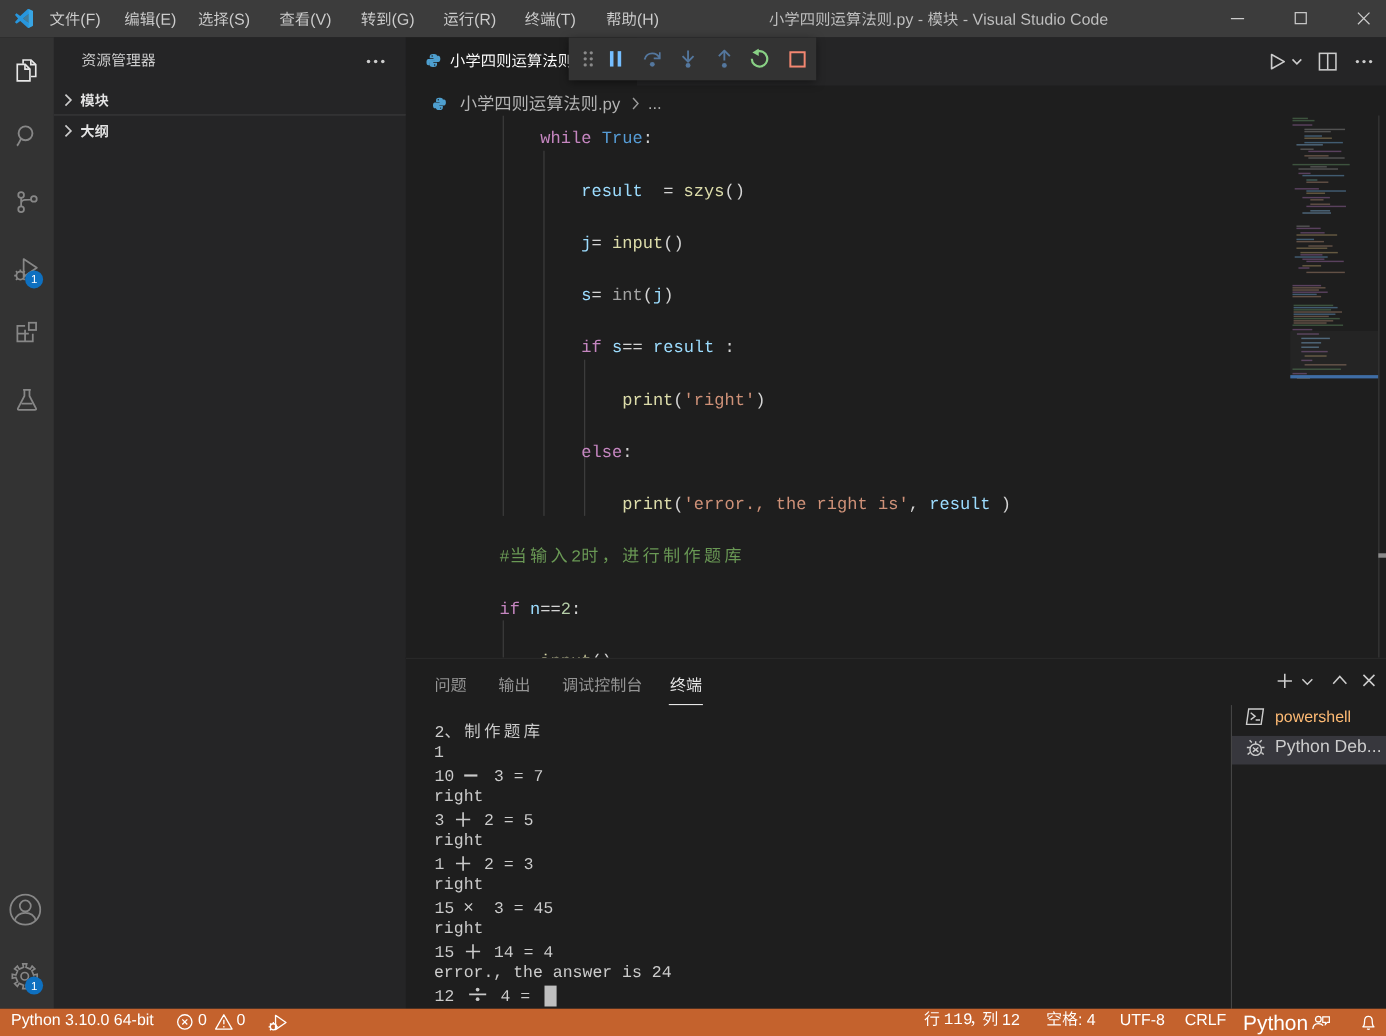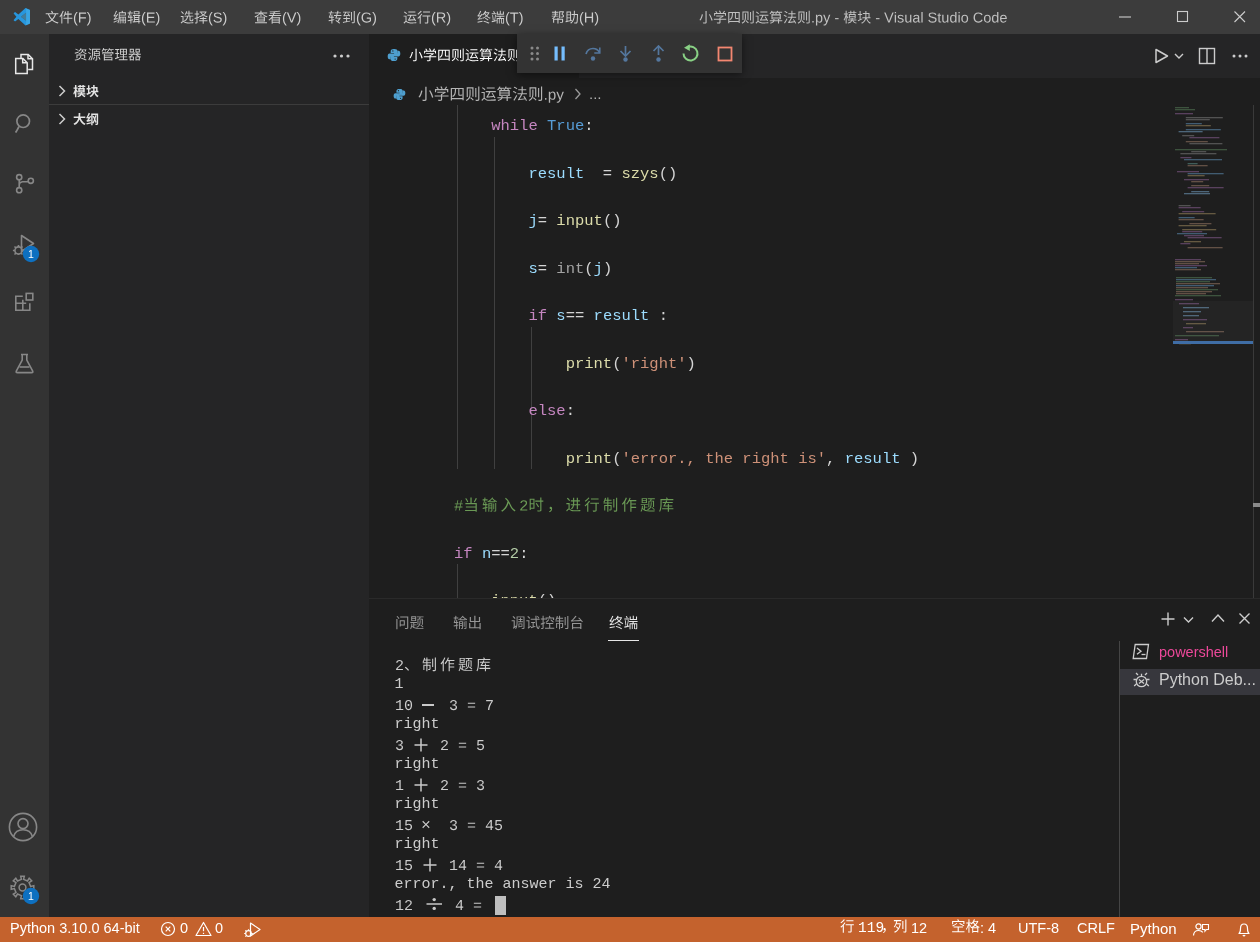--- a/index.html
+++ b/index.html
@@ -687,21 +687,21 @@
 <div style="position:absolute;left:494.5px;top:896px;width:11px;height:18.5px;background:#bfbfbf;"></div>
 <div style="position:absolute;left:1119px;top:641px;width:1px;height:276px;background:#454545;"></div>
 <div style="position:absolute;left:1120px;top:669px;width:140px;height:26px;background:#37373d;"></div>
 <svg style="position:absolute;left:1132px;top:643px;" width="20" height="19" viewBox="0 0 20 19">
     <g fill="none" stroke="#cccccc" stroke-width="1.3">
 <path d="M3.2 1.5 h13.3 l-2.0 14 H1.2 Z"></path>
 <path d="M5 5 L9 8.2 L5 11.2"></path>
       <path d="M9.5 11.5 h4"></path>
 </g>
   </svg>
-<div style="position:absolute;left:1159px;top:644px;font-family:'Liberation Sans';font-size:14.5px;color:#ec4899">powershell</div>
+<div style="position:absolute;left:1159px;top:644px;font-family:'Liberation Sans';font-size:14.5px;color:#fdba74">powershell</div>
 <svg style="position:absolute;left:1132px;top:671px;" width="19" height="19" viewBox="0 0 19 19">
     <g fill="none" stroke="#cccccc" stroke-width="1.3">
 <circle cx="9.5" cy="10.5" r="5.2"></circle>
 <path d="M9.5 5.3 V2.8 M6 4 L4 2 M13 4 L15 2 M4.3 8.5 H1.5 M14.7 8.5 H17.5 M4.3 13 L2.2 15 M14.7 13 L16.8 15"></path>
 <path d="M7 8.5 L12 12.5 M12 8.5 L7 12.5"></path>
 </g>
   </svg>
 <div style="position:absolute;left:1159px;top:671px;font-family:'Liberation Sans';font-size:16px;color:#cccccc">Python Deb...</div>
 <div style="position:absolute;left:0px;top:917px;width:1260px;height:25px;background:#c4622d;"></div>
 <div style="position:absolute;left:10px;top:920px;font-family:'Liberation Sans';font-size:14.5px;color:#ffffff">Python 3.10.0 64-bit</div>
@@ -746,21 +746,21 @@
 <div style="position:absolute;left:911px;top:920px;font-family:'Liberation Sans';font-size:14.5px;color:#ffffff">12</div>
 <svg style="position:absolute;left:951px;top:917.0px;overflow:visible" width="29" height="19">
     <g fill="#ffffff" transform="translate(0,14.5)">
       <use href="#gN7a7a" transform="translate(0.0,0) scale(0.014500,-0.014500)"></use>
       <use href="#gN683c" transform="translate(14.5,0) scale(0.014500,-0.014500)"></use>
     </g>
   </svg>
 <div style="position:absolute;left:980px;top:920px;font-family:'Liberation Sans';font-size:14.5px;color:#ffffff">: 4</div>
 <div style="position:absolute;left:1018px;top:920px;font-family:'Liberation Sans';font-size:14.5px;color:#ffffff">UTF-8</div>
 <div style="position:absolute;left:1077px;top:920px;font-family:'Liberation Sans';font-size:14.5px;color:#ffffff">CRLF</div>
-<div style="position:absolute;left:1130px;top:920px;font-family:'Liberation Sans';font-size:15px;color:#ffffff">Python</div>
+<div style="position:absolute;left:1130px;top:920px;font-family:'Liberation Sans';font-size:19px;color:#ffffff">Python</div>
 <svg style="position:absolute;left:1192px;top:921px;" width="19" height="17" viewBox="0 0 19 17">
     <g fill="none" stroke="#ffffff" stroke-width="1.2">
 <circle cx="6.5" cy="5.5" r="2.6"></circle>
 <path d="M1.5 14.5 Q1.8 9.5 6.5 9.5 Q9.5 9.5 10.8 11.3"></path>
 <path d="M10.5 3.5 h6 v5 h-2 l-1.6 1.8 V8.5 h-2.4 z" stroke-width="1.1"></path>
 </g>
   </svg>
 <svg style="position:absolute;left:1236px;top:921px;" width="17" height="17" viewBox="0 0 17 17">
     <g fill="none" stroke="#ffffff" stroke-width="1.2">
 <path d="M3 12.5 Q4.5 11.5 4.5 7.5 Q4.5 3 8 3 Q11.5 3 11.5 7.5 Q11.5 11.5 13 12.5 Z" stroke-linejoin="round"></path>

